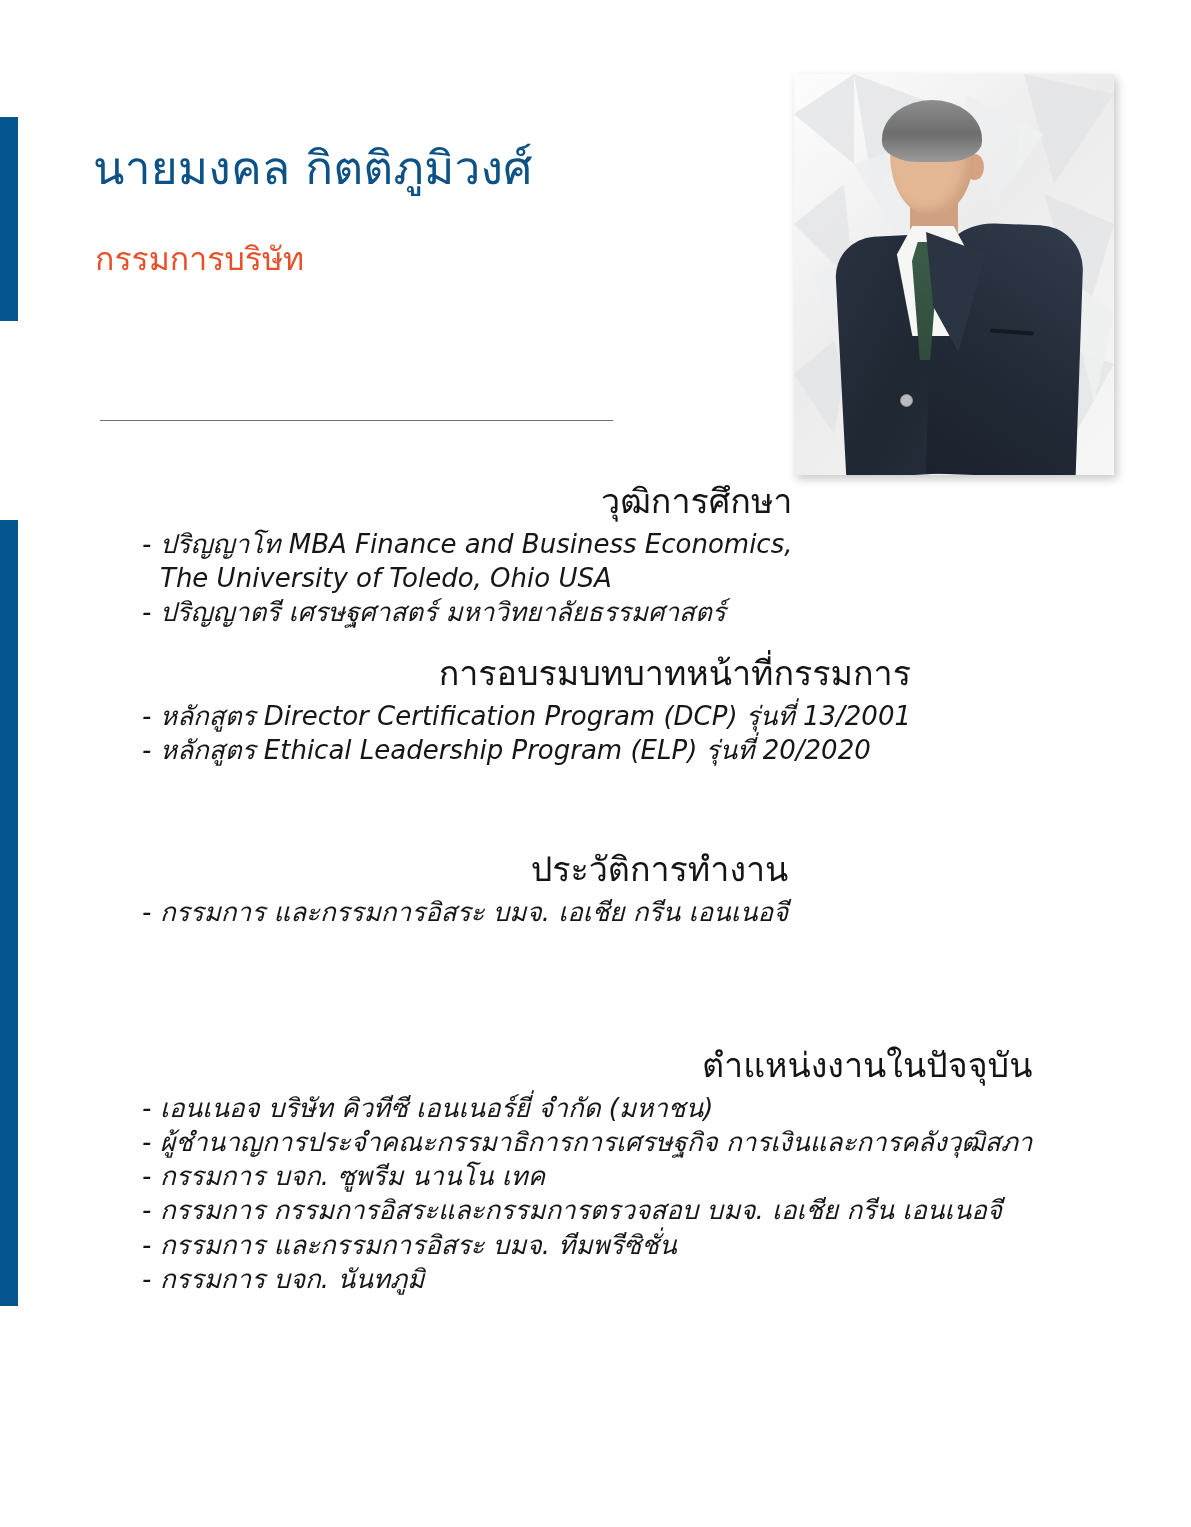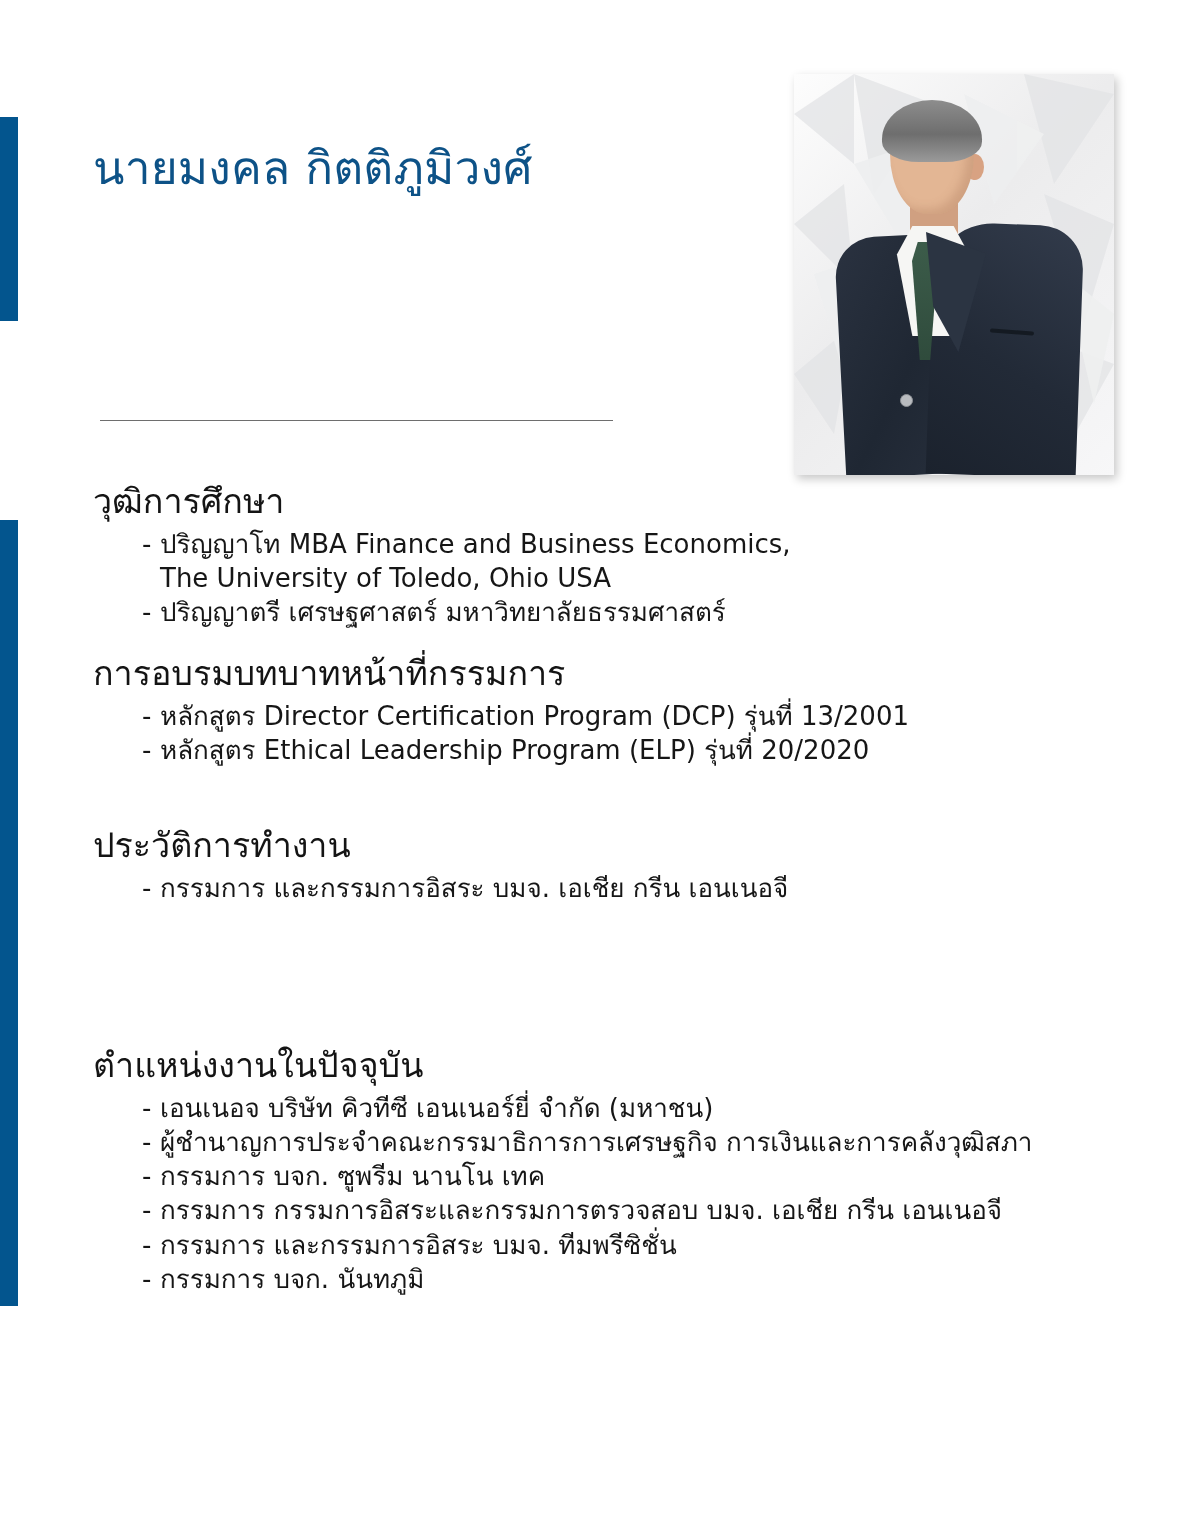--- a/index.html
+++ b/index.html
@@ -175,56 +175,59 @@
   .section {
     position: absolute;
     left: 93px;
   }
   .section-title {
     font-size: 34px;
     line-height: 1.25;
     font-weight: 400;
     color: #141414;
     white-space: nowrap;
+    text-align: right;
   }
   .bullet-list {
     list-style: none;
     margin: 4px 0 0 0;
     padding: 0;
   }
   .bullet-item {
     position: relative;
     padding-left: 67px;
     font-size: 26px;
     line-height: 1.32;
     color: #161616;
     white-space: pre-line;
+    font-style: italic;
   }
   .bullet-item::before {
     content: "-";
     position: absolute;
     left: 49px;
     top: 0;
     color: #161616;
   }
 
   .sec-education { top: 480px; }
   .sec-training  { top: 652px; }
-  .sec-history   { top: 824px; }
+  .sec-history   { top: 848px; }
   .sec-current   { top: 1044px; }
 </style>
 </head>
 <body>
 
 <div class="page">
 
   <div class="accent-bar accent-bar-top"></div>
   <div class="accent-bar accent-bar-bottom"></div>
 
   <div class="name-title">นายมงคล กิตติภูมิวงศ์</div>
+  <div class="role-subtitle">กรรมการบริษัท</div>
 
   <div class="divider"></div>
 
   <div class="portrait-frame">
     <div class="portrait-bg">
       <svg viewBox="0 0 320 401" preserveAspectRatio="none">
         <g fill="#e3e4e6" opacity="0.75">
           <polygon points="0,40 60,0 60,90"></polygon>
           <polygon points="60,0 140,30 80,120"></polygon>
           <polygon points="230,0 320,20 260,110"></polygon>

